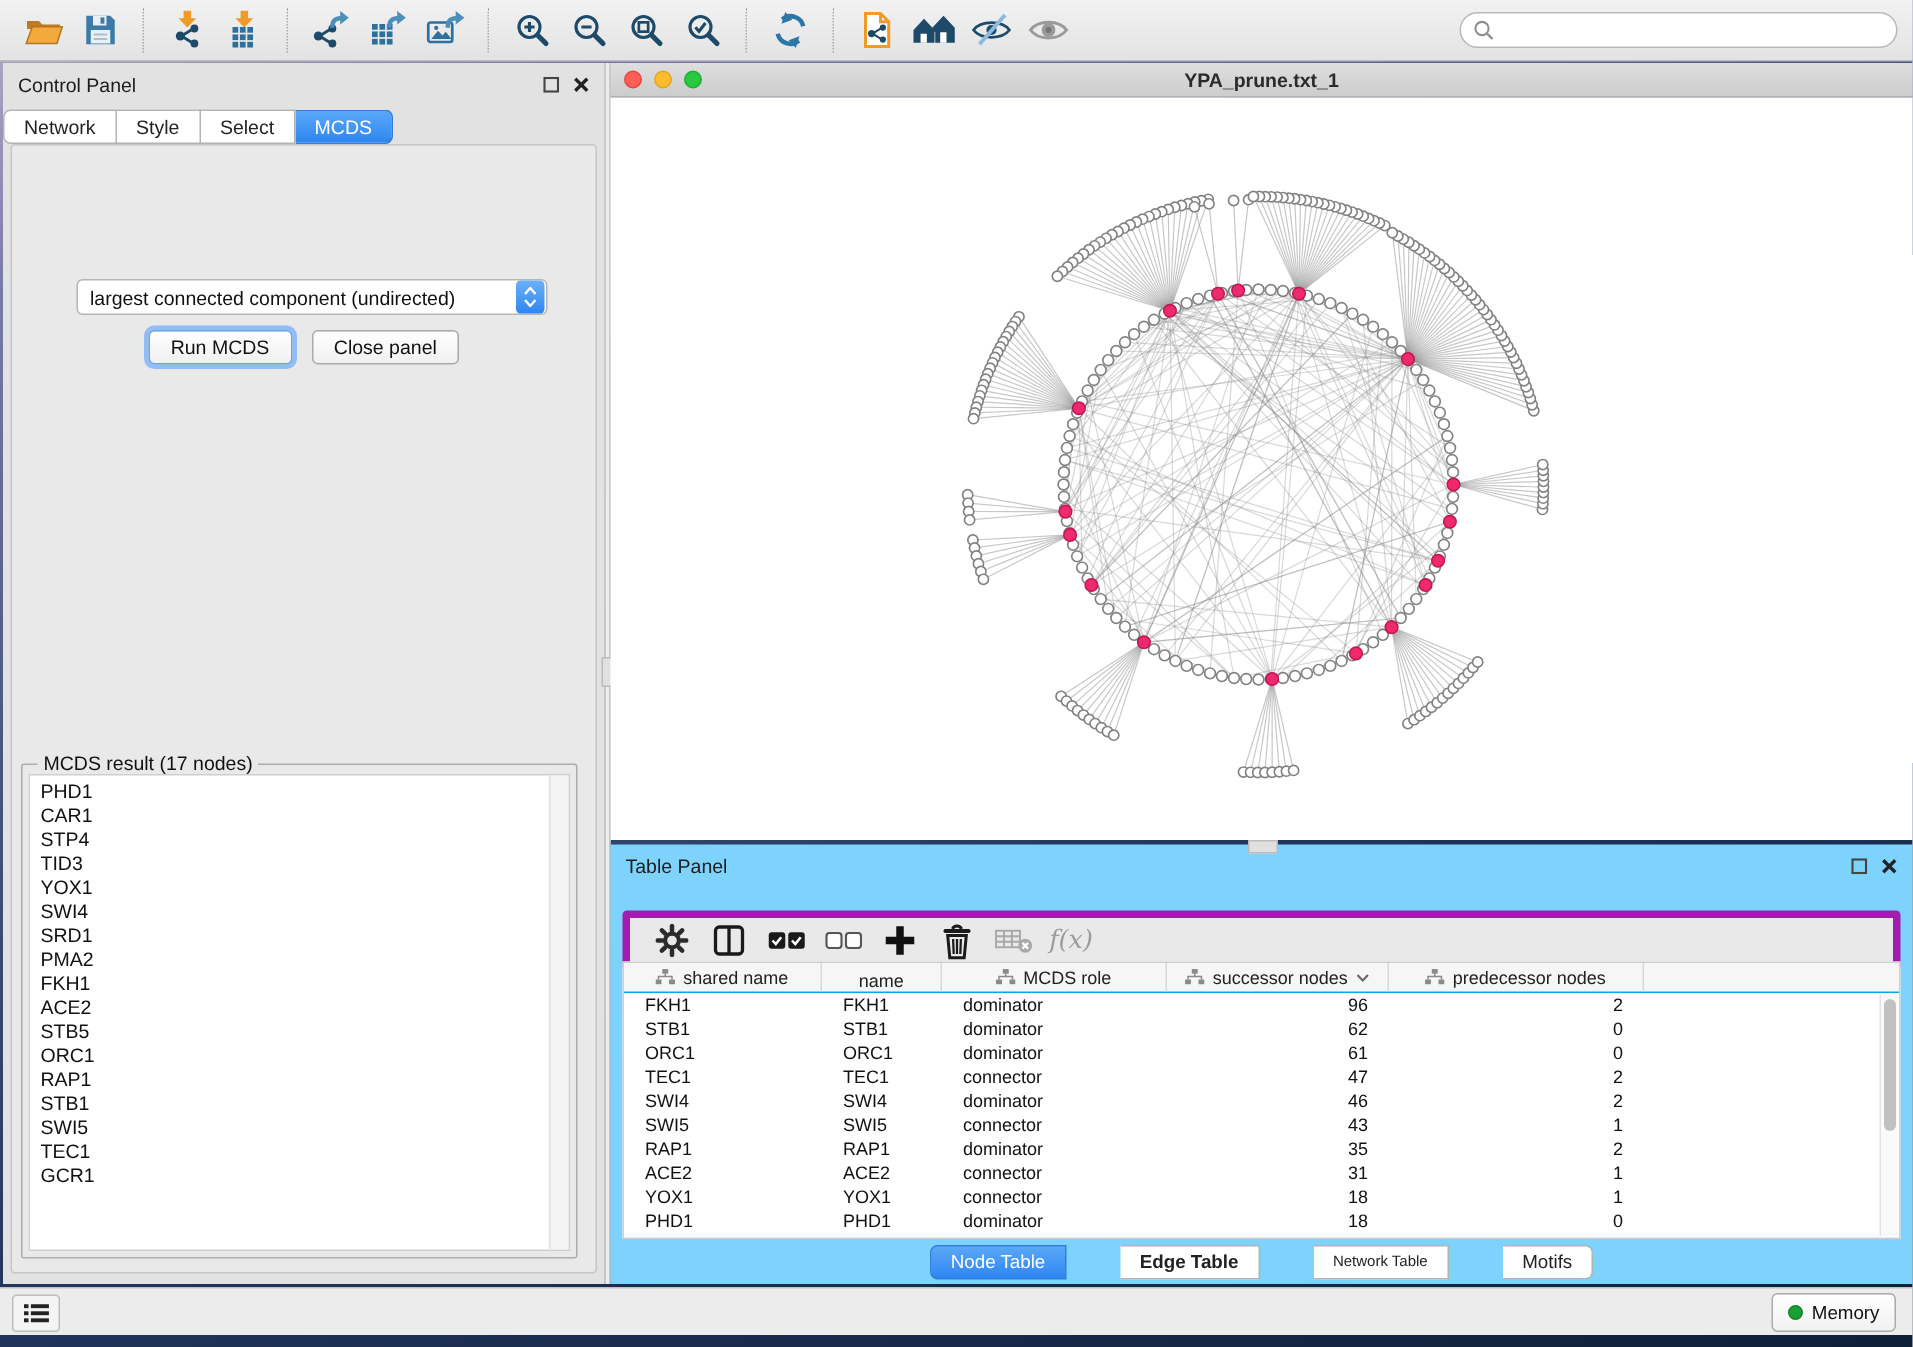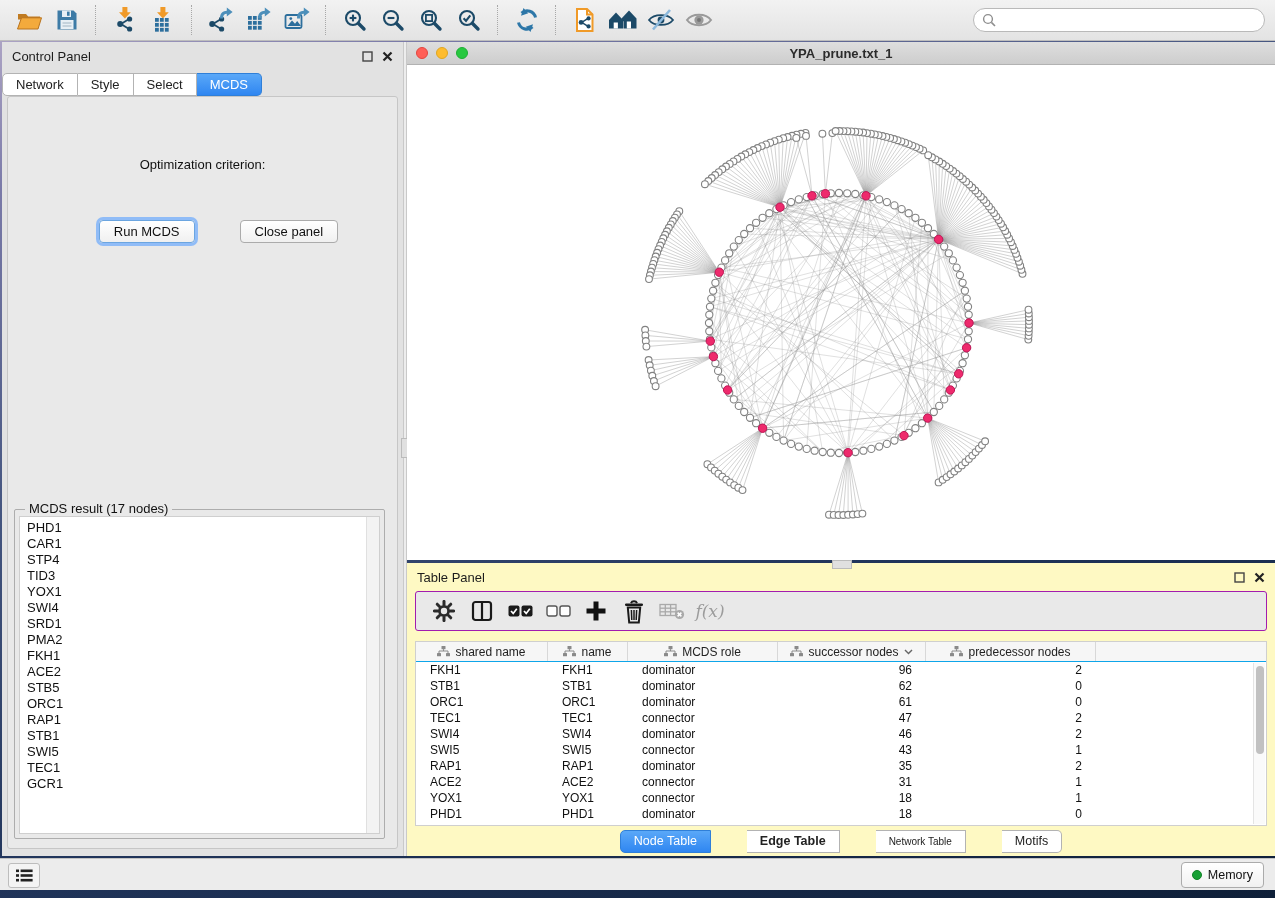--- a/index.html
+++ b/index.html
@@ -33,21 +33,21 @@
   .seg-tab:last-child{border-radius:0 5px 5px 0;}
   .seg-tab.active{background:linear-gradient(#5aa8f8,#2f86f1);color:#fff;border-color:#2f7fd8;}
   .opt-label{position:absolute;left:0;right:0;top:60px;text-align:center;font-size:13px;color:#111;}
   .dropdown{position:absolute;left:43px;top:89px;width:314px;height:24px;background:#fff;border:1px solid #b5b5b5;
     border-radius:4px;display:flex;align-items:center;box-sizing:border-box;}
   .dropdown .dd-text{flex:1;font-size:13px;padding-left:8px;color:#111;white-space:nowrap;overflow:hidden;}
   .dd-stepper{width:19px;height:22px;background:linear-gradient(#6cb1f9,#2f86f1);border-radius:3px;margin-right:1px;
     display:flex;flex-direction:column;align-items:center;justify-content:center;gap:2px;}
   .dd-stepper svg{display:block;}
   .btn{background:linear-gradient(#ffffff,#f0f0f0);border:1px solid #ababab;border-radius:4px;
-    font-size:13px;color:#111;height:23px;padding:0 14px;font-family:inherit;margin-left:32px;}
+    font-size:13px;color:#111;height:23px;padding:0 14px;font-family:inherit;}
   .cp-buttons{position:absolute;left:0;right:0;top:123px;display:flex;justify-content:center;gap:13px;}
   .btn-focused{box-shadow:0 0 0 3px rgba(97,165,255,.65);border-color:#6ba5e0;}
   .mcds-box{position:absolute;left:6px;right:12px;top:412px;bottom:9px;border:1px solid #adadad;border-radius:2px;padding-left:28px;}
   .mcds-legend{position:absolute;left:10px;top:-9px;background:#e9e9e9;padding:0 4px;font-size:13px;color:#111;}
   .mcds-list{position:absolute;left:4px;right:4px;top:6px;bottom:4px;background:#fff;border:1px solid #cfcfcf;overflow:hidden;}
   .mcds-item{font-size:13px;line-height:16px;padding-left:7px;color:#111;}
   .mcds-scroll{position:absolute;right:0;top:0;bottom:0;width:12px;background:#f3f3f3;border-left:1px solid #e0e0e0;}
   
   .v-divider{position:absolute;left:403px;top:42px;width:4px;height:814px;background:#ededed;
     border-left:1px solid #c9c9c9;border-right:1px solid #c9c9c9;box-sizing:border-box;}
@@ -62,23 +62,23 @@
   .tl.red{background:#ff5f57;border:1px solid #e2473f;box-sizing:border-box;}
   .tl.yellow{background:#febc2e;border:1px solid #e0a621;box-sizing:border-box;}
   .tl.green{background:#28c840;border:1px solid #1eaf34;box-sizing:border-box;}
   .net-title{position:absolute;left:0;right:0;text-align:center;font-size:13px;font-weight:700;color:#2b2b2b;}
   .net-canvas{height:495px;background:#fff;position:relative;}
   .edge{stroke:#8f8f8f;stroke-opacity:.35;stroke-width:.8;}
   .edge.fan{stroke-opacity:.5;}
   .ringnode{fill:#fff;stroke:#828282;stroke-width:1.1;}
   .hubnode{fill:#ee2a6c;stroke:#c01557;stroke-width:1;}
   
-  .table-panel{position:absolute;left:407px;top:563px;width:868px;height:293px;background:#fef9c3;box-sizing:border-box;}
-  .tp-toolbar{position:absolute;left:8px;right:8px;top:28px;height:40px;background:#e9e9e9;
-    border:1px solid #a21caf;border-radius:3px;display:flex;align-items:center;padding-left:12px;box-sizing:border-box;}
+  .table-panel{position:absolute;left:407px;top:563px;width:868px;height:293px;background:#7dd3fc;box-sizing:border-box;}
+  .tp-toolbar{position:absolute;left:8px;right:8px;top:44px;height:40px;background:#e9e9e9;
+    border:5px solid #a21caf;border-radius:3px;display:flex;align-items:flex-start;padding-left:12px;box-sizing:border-box;}
   .tp-btn{width:32px;height:30px;display:flex;align-items:center;justify-content:center;margin-right:6px;border-radius:3px;}
   .fx{font-family:"DejaVu Serif",serif;font-style:italic;font-size:17px;color:#9c9c9c;}
   .tbl{position:absolute;left:8px;right:8px;top:78px;bottom:30px;background:#fff;border:1px solid #cfcfcf;overflow:hidden;}
   .tbl-header{display:flex;height:19px;background:#f6f6f6;border-bottom:1px solid #0ea5e9;text-align:right;}
   .th{display:flex;align-items:center;justify-content:center;gap:5px;font-size:12px;color:#222;
     border-right:1px solid #d8d8d8;box-sizing:border-box;height:19px;}
   .tbl-row{display:flex;height:16px;}
   .td{font-size:12px;color:#111;line-height:16px;box-sizing:border-box;white-space:nowrap;overflow:hidden;}
   .td.left{text-align:left;padding-left:14px;}
   .td.right{text-align:right;padding-right:14px;}
@@ -285,21 +285,31 @@
         </svg>
       </span>
   </div>
   <div class="cp-tabs">
       <div class="seg-tab">Network</div>
       <div class="seg-tab">Style</div>
       <div class="seg-tab">Select</div>
       <div class="seg-tab active">MCDS</div>
     </div>
   <div class="cp-inner">
-    <div class="opt-label">Optimization criterion:</div>
+    <div class="dropdown">
+      <span class="dd-text">largest connected component (undirected)</span>
+      <span class="dd-stepper">
+        <svg width="9" height="6">
+            <path d="M1 5 L4.5 1 L8 5" fill="none" stroke="#fff" stroke-width="1.6"></path>
+          </svg>
+        <svg width="9" height="6">
+            <path d="M1 1 L4.5 5 L8 1" fill="none" stroke="#fff" stroke-width="1.6"></path>
+          </svg>
+      </span>
+    </div>
     <div class="cp-buttons">
       <button class="btn btn-focused">Run MCDS</button>
       <button class="btn">Close panel</button>
     </div>
     <div class="mcds-box">
       <span class="mcds-legend">MCDS result (17 nodes)</span>
       <div class="mcds-list">
         <div style="padding-top:3px;">
             <div class="mcds-item">PHD1</div>
             <div class="mcds-item">CAR1</div>
@@ -1059,21 +1069,21 @@
           <svg width="13" height="11" viewBox="0 0 13 11">
             <g fill="#8a8a8a">
               <rect x="4.5" y="0" width="4" height="3.2" rx="0.5"></rect>
               <rect x="0" y="7" width="4" height="3.2" rx="0.5"></rect>
               <rect x="9" y="7" width="4" height="3.2" rx="0.5"></rect>
             </g>
             <path d="M6.5 3.2 v1.8 M2 7 v-2 h9 v2" stroke="#8a8a8a" fill="none" stroke-width="1"></path>
           </svg>
           <span>shared name</span>
         </div>
-        <div class="th" style="width: 80px;">
+        <div class="th" style="width: 80px; flex-direction: column;">
           <svg width="13" height="11" viewBox="0 0 13 11">
             <g fill="#8a8a8a">
               <rect x="4.5" y="0" width="4" height="3.2" rx="0.5"></rect>
               <rect x="0" y="7" width="4" height="3.2" rx="0.5"></rect>
               <rect x="9" y="7" width="4" height="3.2" rx="0.5"></rect>
             </g>
             <path d="M6.5 3.2 v1.8 M2 7 v-2 h9 v2" stroke="#8a8a8a" fill="none" stroke-width="1"></path>
           </svg>
           <span>name</span>
         </div>

